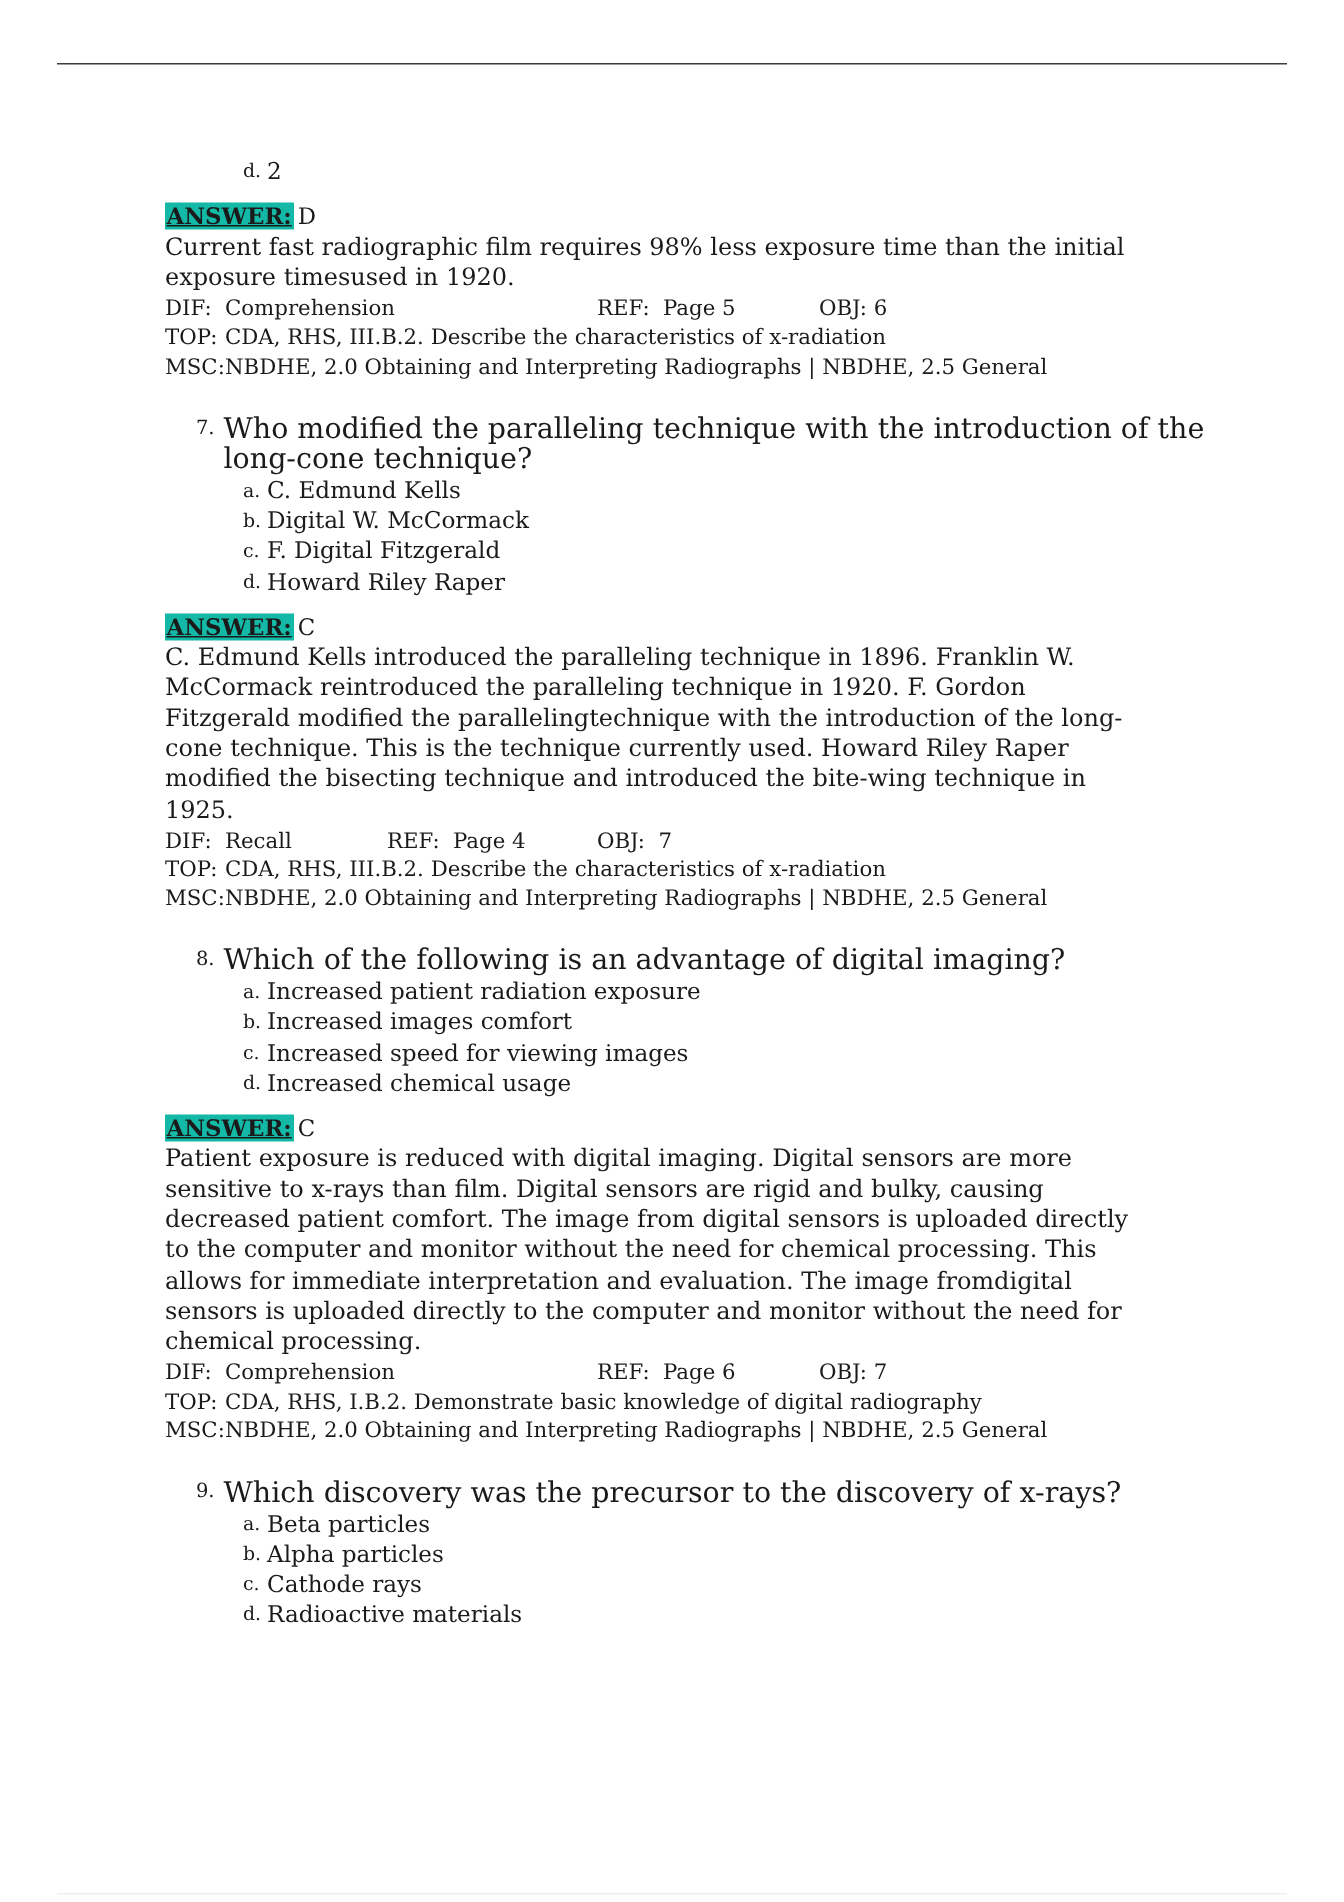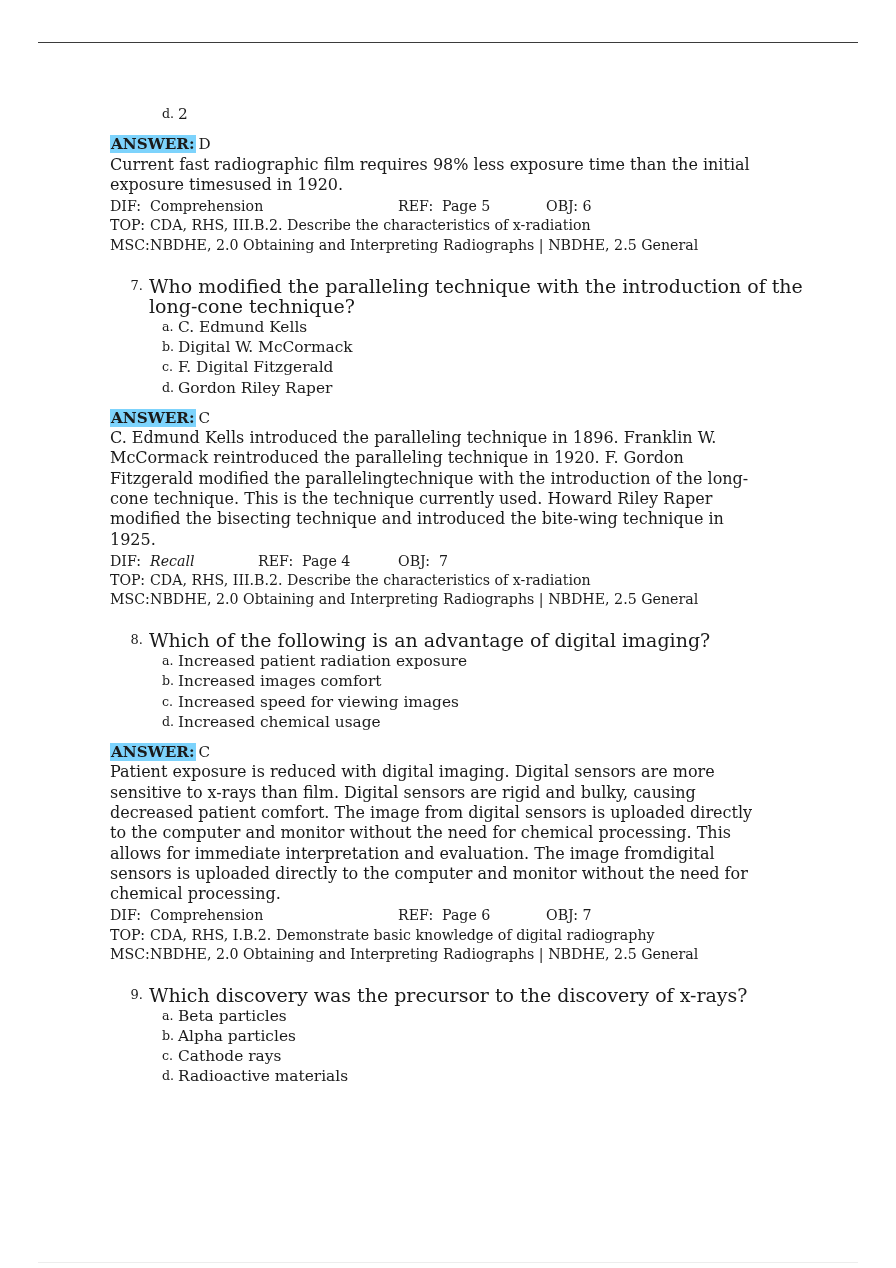--- a/index.html
+++ b/index.html
@@ -39,37 +39,37 @@
   .opts { margin-left:52px; }
   .optrow { display:flex; align-items:flex-start; }
   .optltr {
     width:16px; flex:0 0 16px; text-align:left;
     font-size:12.6px; line-height:20.3px;
   }
   .opttext { flex:1 1 auto; font-size:15.4px; line-height:20.3px; }
 
   
   .ansline { margin-top:10px; font-size:15.2px; line-height:20.2px; }
-  .hl { background:#7dd3fc; font-weight:bold; padding:0 1px; }
+  .hl { background:#14b8a6; font-weight:bold; padding:0 1px;text-decoration:underline; }
   .ansletter { margin-left:3px; }
 
   
   .rationale { font-size:16px; line-height:20.3px; margin-top:0px; width:660px; }
 
   
   .meta { margin-top:2px; font-size:14.2px; line-height:19.2px; }
   .metaline { white-space:pre; }
   
   .w-dif { display:inline-block; width:40px; }
   .w-val { display:inline-block; width:248px; }
   .w-ref { display:inline-block; width:44px; }
   .w-page { display:inline-block; width:104px; }
   
   .t-dif { display:inline-block; width:40px; }
-  .t-val { display:inline-block; width:108px;font-style:italic; }
+  .t-val { display:inline-block; width:108px; }
   .t-ref { display:inline-block; width:44px; }
   .t-page { display:inline-block; width:96px; }
 
   .m-key { display:inline-block; width:40px; }
   .m-body { display:inline; }
   .metawrap { width:660px; }
   .gap-meta-q { height:21px; }
 </style>
 </head>
 <body>
@@ -117,21 +117,21 @@
         <div class="optrow">
           <span class="optltr">b.</span>
           <span class="opttext">Digital W. McCormack</span>
         </div>
         <div class="optrow">
           <span class="optltr">c.</span>
           <span class="opttext">F. Digital Fitzgerald</span>
         </div>
         <div class="optrow">
           <span class="optltr">d.</span>
-          <span class="opttext">Gordon Riley Raper</span>
+          <span class="opttext">Howard Riley Raper</span>
         </div>
       </div>
 
       <div class="ansline">
         <span class="hl">ANSWER:</span><span class="ansletter">C</span>
       </div>
 
       <div class="rationale">C. Edmund Kells introduced the paralleling technique in 1896. Franklin W. McCormack reintroduced the paralleling technique in 1920. F. Gordon Fitzgerald modified the parallelingtechnique with the introduction of the long-cone technique. This is the technique currently used. Howard Riley Raper modified the bisecting technique and introduced the bite-wing technique in 1925.</div>
 
       <div class="meta metawrap">

